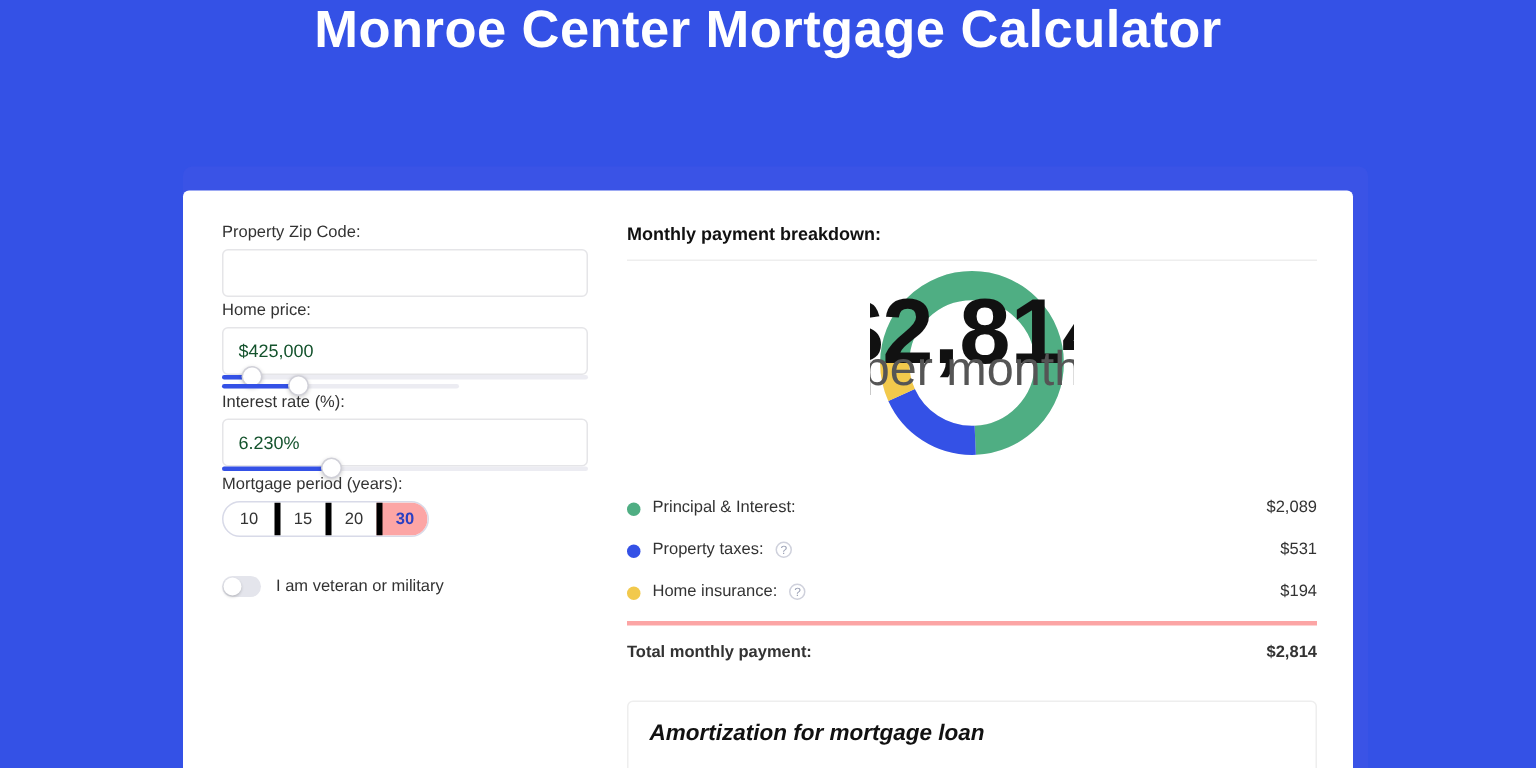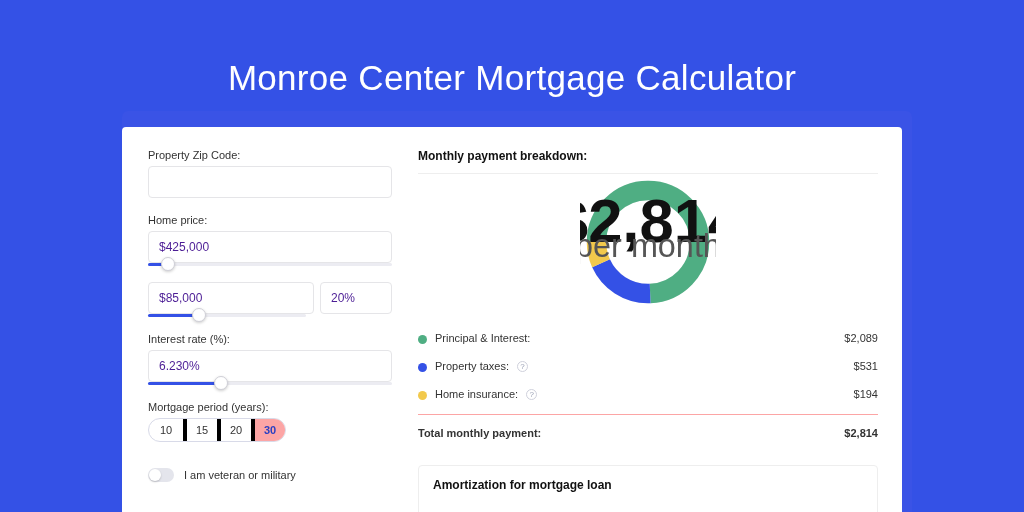--- a/index.html
+++ b/index.html
@@ -7,24 +7,23 @@
   body {
     background: #3451e6;
     font-family: -apple-system, "Segoe UI", Helvetica, Arial, sans-serif;
     color: #111;
   }
 
   h1.page-title {
     width: 100%;
     text-align: center;
     color: #fff;
-    font-weight: 400;
+    font-weight: 700;
     font-size: 35px;
     letter-spacing: 0.3px;
-    margin-top: 58px;
   }
 
   .card {
     position: absolute;
     top: 111px;
     left: 122px;
     width: 790px;
     background: #3a53e6;
     border-radius: 6px;
     padding: 16px 10px 0 0;
@@ -49,25 +48,25 @@
     font-weight: 500;
   }
 
   .inp {
     width: 100%;
     border: 1px solid #e5e5e8;
     border-radius: 4px;
     height: 32px;
     padding: 0 10px;
     font-size: 12px;
-    color: #4c1d95;
+    color: #14532d;
     background: #fff;
   }
 
-  .field-group { margin-bottom: 16px; }
+  .field-group { margin-bottom: 3px; }
 
   .slider-track {
     height: 3px;
     background: #ececf2;
     margin-top: 0px;
     position: relative;
     border-radius: 2px;
   }
   .slider-fill {
     position: absolute;
@@ -177,34 +176,34 @@
     border: 1px solid #cfd1dc;
     font-size: 8px;
     color:#9aa0b4;
     display:inline-flex;
     align-items:center;
     justify-content:center;
     line-height:1;
   }
 
   .brk-row.total {
-    border-top: 1px solid #fca5a5;
+    border-top: 3px solid #fca5a5;
     margin-top:6px;
     padding-top: 12px;
     font-weight: 700;
     text-align: center;
   }
 
   .amort-box {
     margin-top: 18px;
     border: 1px solid #eee;
     border-radius: 4px;
     padding: 12px 14px;
   }
-  .amort-title { font-size: 12px; font-weight: 700; margin-bottom: 28px; }
+  .amort-title { font-size: 15px; font-weight: 700; margin-bottom: 28px; font-style: italic; }
 </style>
 </head>
 <body>
 
 <h1 class="page-title">Monroe Center Mortgage Calculator</h1>
 
 <div class="card">
   <div class="card-inner">
 
     <div class="left-col">
@@ -217,24 +216,20 @@
       <div class="field-group">
         <span class="label">Home price:</span>
         <input class="inp" value="$425,000" style="">
         <div class="slider-track">
           <div class="slider-fill" style="width:8%"></div>
           <div class="slider-thumb" style="left:8%"></div>
         </div>
       </div>
 
       <div class="field-group">
-        <div class="two-inp">
-          <input class="inp" value="$85,000" style="">
-          <input class="inp" value="20%" style="">
-        </div>
         <div class="slider-track" style="width:158px">
           <div class="slider-fill" style="width:32%"></div>
           <div class="slider-thumb" style="left:32%"></div>
         </div>
       </div>
 
       <div class="field-group">
         <span class="label">Interest rate (%):</span>
         <input class="inp" value="6.230%" style="">
         <div class="slider-track">

